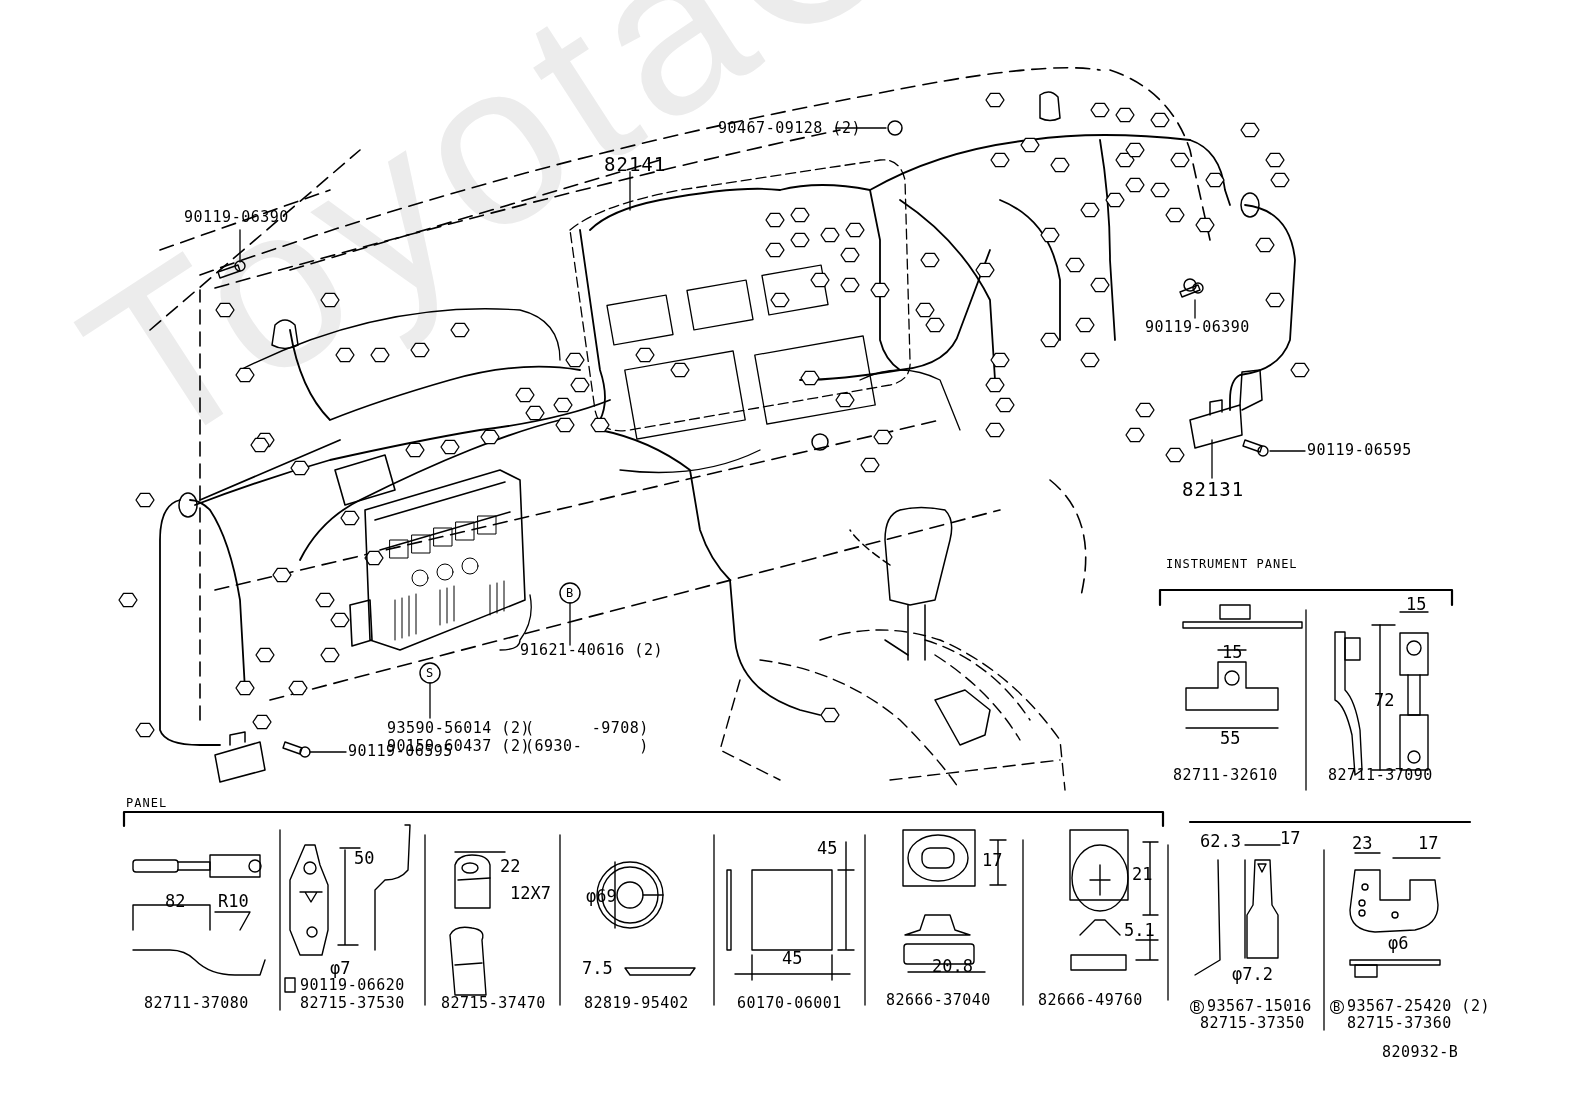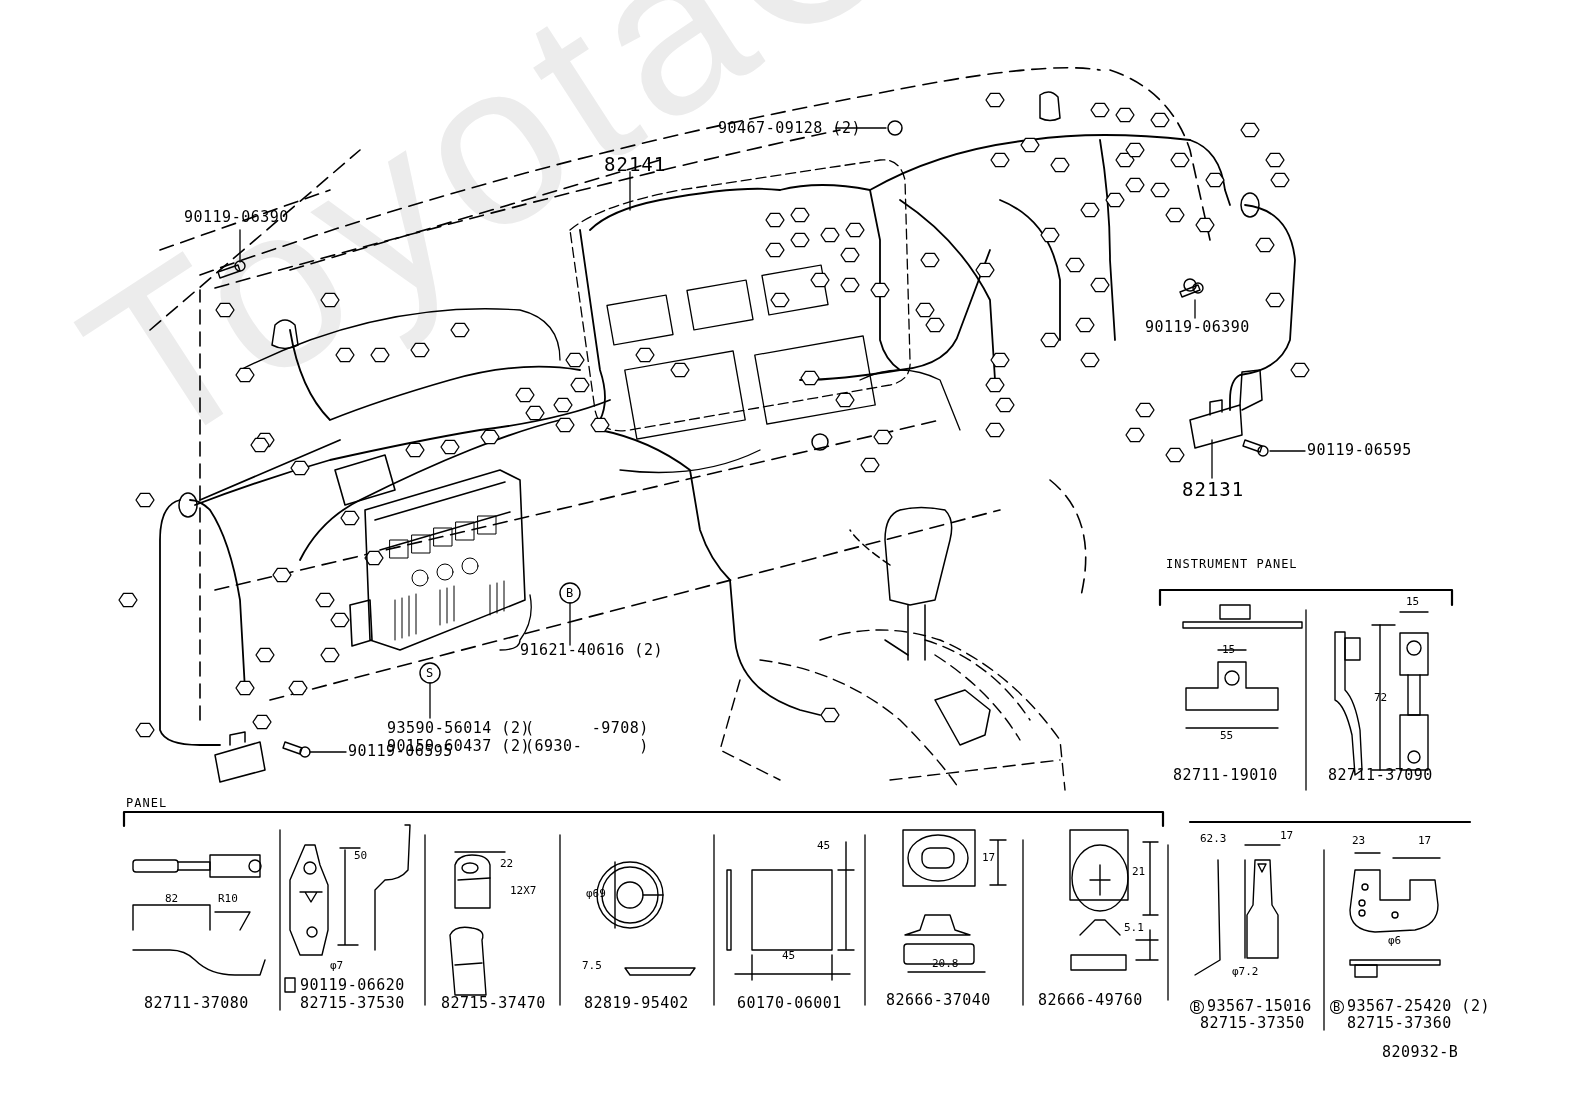--- a/index.html
+++ b/index.html
@@ -2,21 +2,21 @@
 <html><head>
 <meta charset="utf-8">
 <style>
   html, body { margin: 0; padding: 0; background: #ffffff; }
   body { width: 1592px; height: 1099px; position: relative; overflow: hidden;
          font-family: "DejaVu Sans Mono", "Liberation Mono", monospace; color: #000; }
   #stage { position: absolute; left: 0; top: 0; width: 1592px; height: 1099px; }
   .lbl { position: absolute; font-size: 15px; letter-spacing: 0.5px; white-space: pre; color: #000; line-height: 1; }
   .lbl.big { font-size: 19px; letter-spacing: 1px; }
   .lbl.small { font-size: 12px; letter-spacing: 1px; }
-  .dim { position: absolute; font-size: 11px; white-space: pre; line-height: 1; }
+  .dim { position: absolute; font-size: 17px; white-space: pre; line-height: 1; }
   .watermark { position: absolute; left: 40px; top: 280px; font-family: "Liberation Sans", sans-serif;
                font-size: 230px; color: #ececec; transform: rotate(-33deg); transform-origin: 0 0;
                white-space: nowrap; letter-spacing: 10px; pointer-events: none; z-index: 0; }
   svg { position: absolute; left: 0; top: 0; z-index: 1; }
   .overlay { position: absolute; left: 0; top: 0; width: 1592px; height: 1099px; z-index: 2; }
 </style>
 </head>
 <body>
 
 <div id="stage">
@@ -380,21 +380,21 @@
     <span class="lbl" style="left:387px;top:739px">90159-60437 (2)</span>
     <span class="lbl" style="left:525px;top:739px">(6930-      )</span>
     <span class="lbl small" style="left:566px;top:587px">B</span>
     <span class="lbl small" style="left:426px;top:667px">S</span>
 
     <span class="lbl small" style="left:1166px;top:558px">INSTRUMENT PANEL</span>
     <span class="lbl small" style="left:126px;top:797px">PANEL</span>
 
     <span class="dim" style="left:1222px;top:644px">15</span>
     <span class="dim" style="left:1220px;top:730px">55</span>
-    <span class="lbl" style="left:1173px;top:768px">82711-19010</span>
+    <span class="lbl" style="left:1173px;top:768px">82711-32610</span>
     <span class="dim" style="left:1406px;top:596px">15</span>
     <span class="dim" style="left:1374px;top:692px">72</span>
     <span class="lbl" style="left:1328px;top:768px">82711-37090</span>
 
     <span class="dim" style="left:165px;top:893px">82</span>
     <span class="dim" style="left:218px;top:893px">R10</span>
     <span class="lbl" style="left:144px;top:996px">82711-37080</span>
 
     <span class="dim" style="left:354px;top:850px">50</span>
     <span class="dim" style="left:330px;top:960px">φ7</span>

